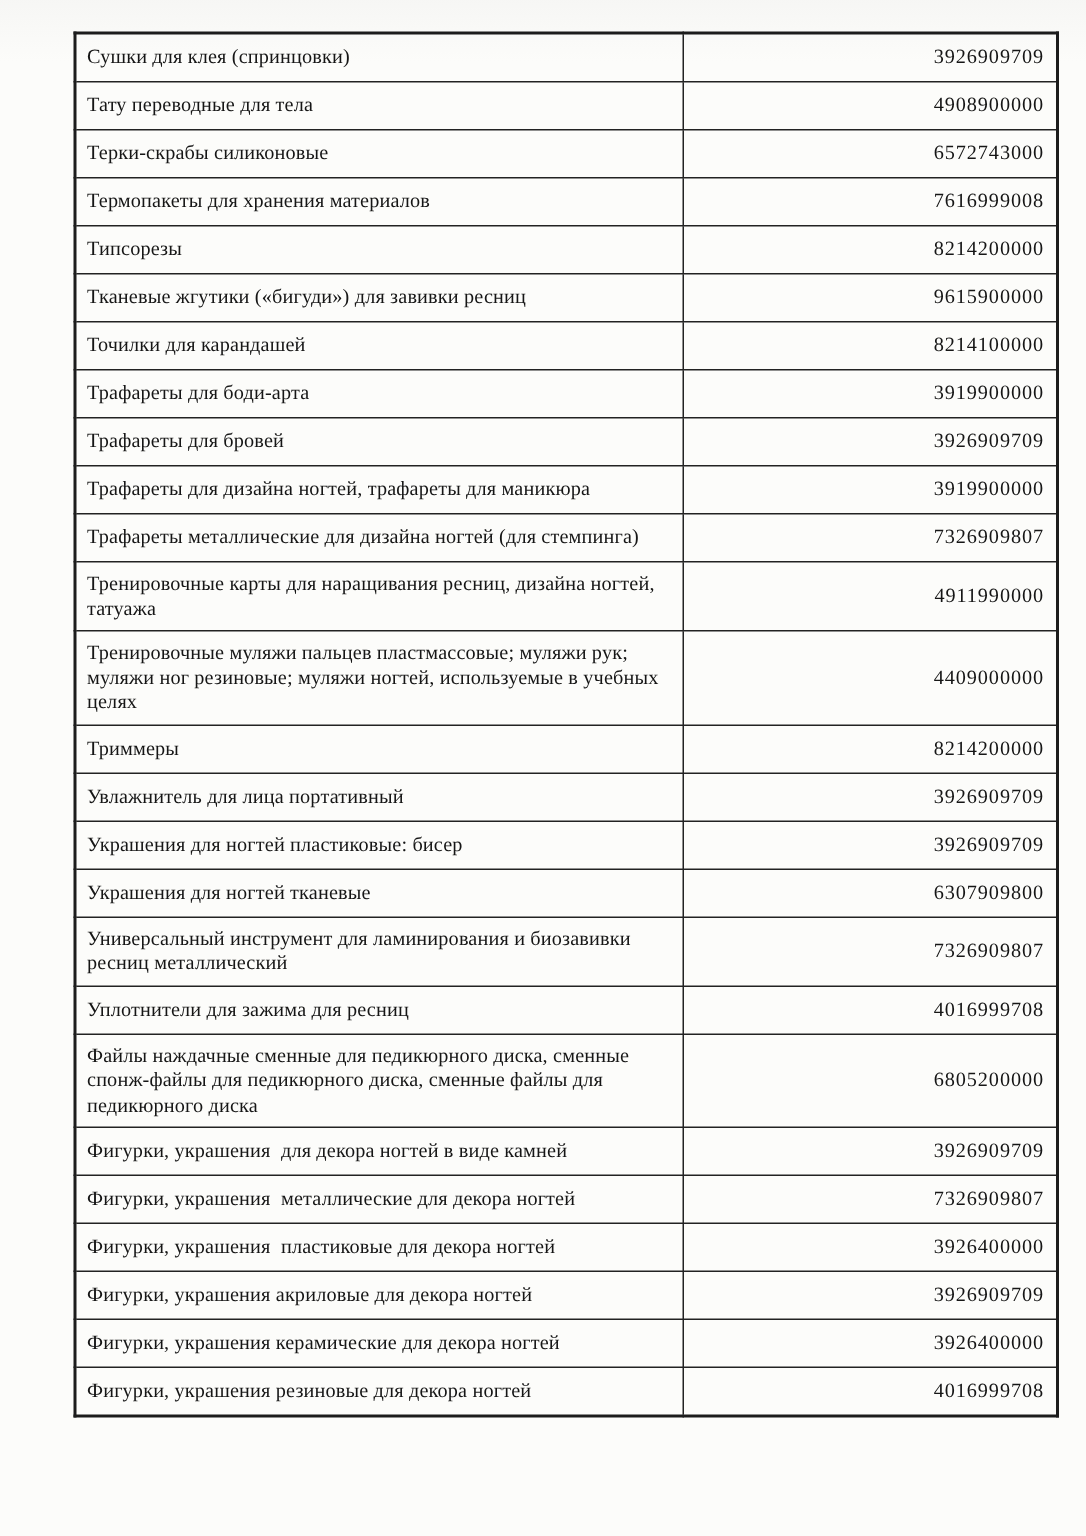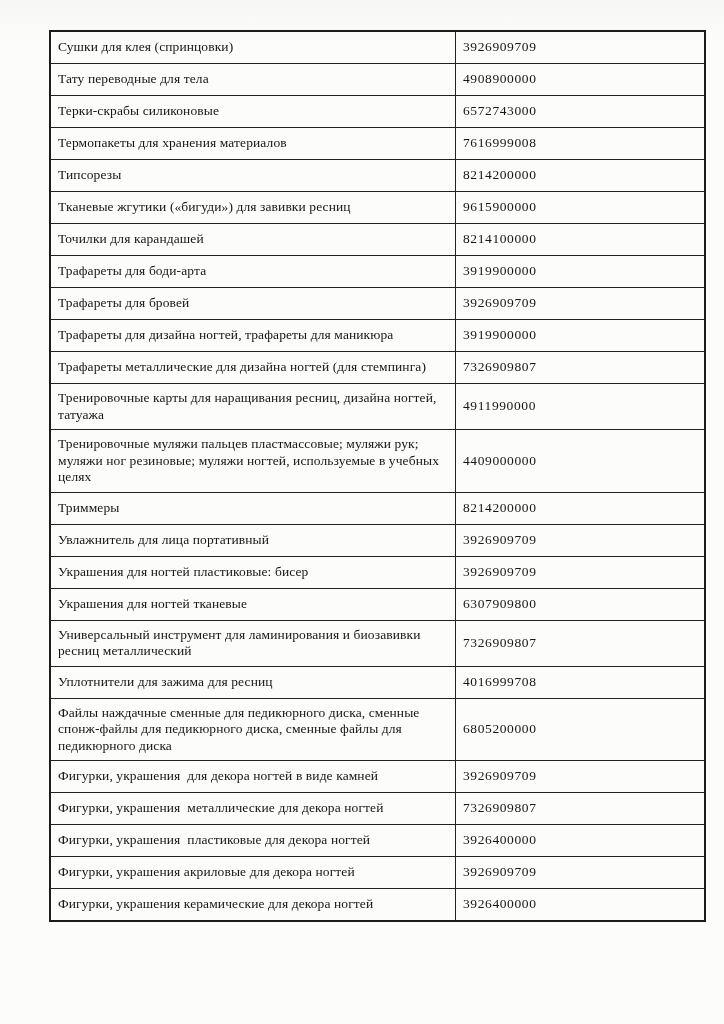--- a/index.html
+++ b/index.html
@@ -22,21 +22,21 @@
     width: 724px;
     height: 1024px;
     
     background:
       linear-gradient(180deg, rgba(230,230,228,0.25) 0%, rgba(255,255,255,0) 4%),
       #fcfcfa;
   }
   table.doc-table {
     position: absolute;
     left: 49px;
-    top: 30px;
+    top: 21px;
     width: 622px;
     border-collapse: collapse;
     table-layout: fixed;
     border: 2px solid #1c1c1c;
   }
   table.doc-table td {
     border: 1px solid #222222;
     vertical-align: middle;
     font-size: 13.5px;
     line-height: 16.5px;
@@ -45,21 +45,21 @@
     overflow: hidden;
   }
   td.desc-cell {
     width: 389px;
     text-align: left;
     letter-spacing: 0.1px;
     white-space: pre-wrap;
   }
   td.code-cell {
     width: 233px;
-    text-align: left;
+    text-align: right;
     letter-spacing: 0.6px;
   }
 </style>
 </head>
 <body>
 
 <div class="page">
   <table class="doc-table">
     <tbody>
         <tr>
@@ -155,15 +155,19 @@
           <td class="code-cell">3926400000</td>
         </tr>
         <tr>
           <td class="desc-cell">Фигурки, украшения акриловые для декора ногтей</td>
           <td class="code-cell">3926909709</td>
         </tr>
         <tr>
           <td class="desc-cell">Фигурки, украшения керамические для декора ногтей</td>
           <td class="code-cell">3926400000</td>
         </tr>
+        <tr>
+          <td class="desc-cell">Фигурки, украшения резиновые для декора ногтей</td>
+          <td class="code-cell">4016999708</td>
+        </tr>
       </tbody>
   </table>
 </div>
 
 </body></html>

